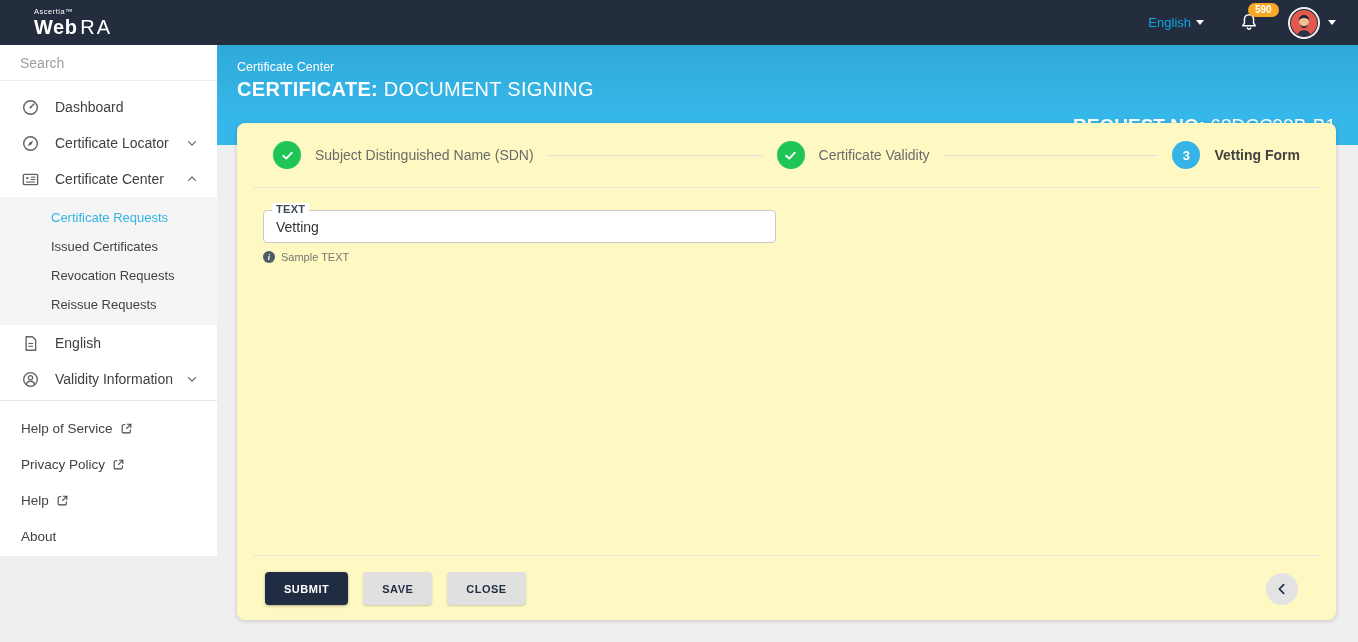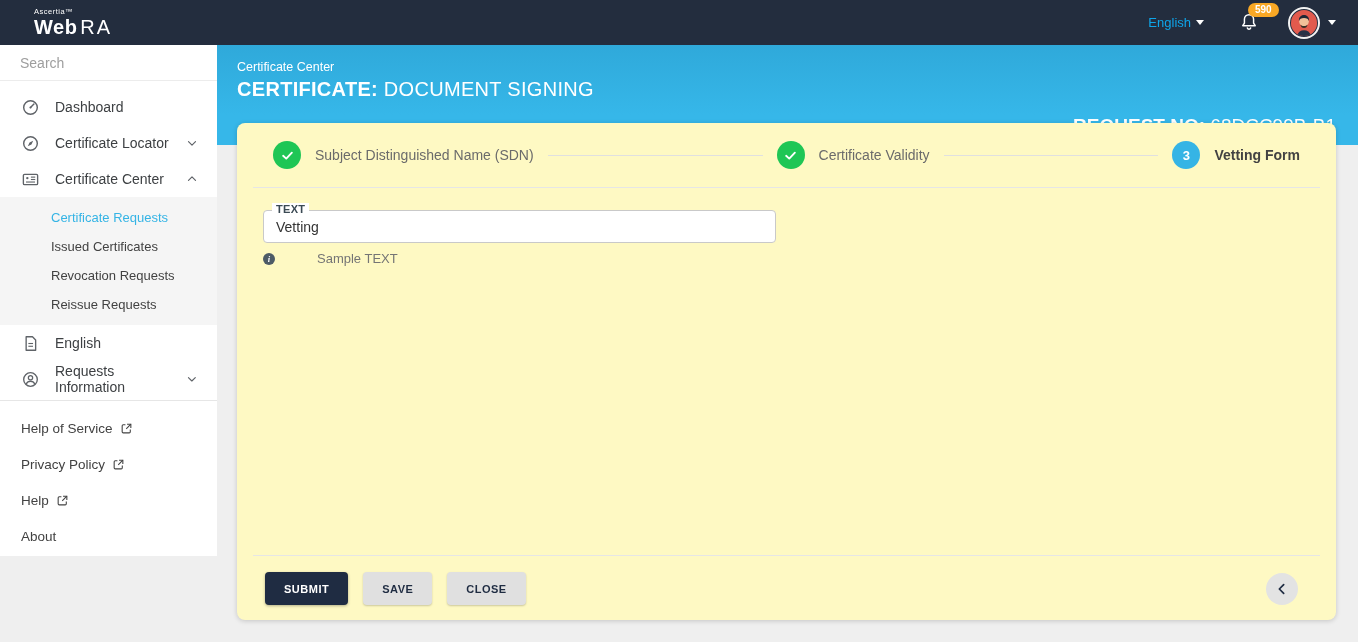--- a/index.html
+++ b/index.html
@@ -73,21 +73,21 @@
   .text-field { position:relative; width:513px; }
   .text-field input { width:100%; height:33px; border:1px solid #c9c9c9; border-radius:4px;
     padding:12px 12px; font-size:14px; color:#333; outline:none;
     font-family:"Liberation Sans", sans-serif; }
   .text-field label { position:absolute; top:-7px; left:9px; background:#fff; padding:0 4px;
     font-size:11px; font-weight:700; color:#3b4a54; letter-spacing:.3px; }
   .helper { display:flex; align-items:center; gap:6px; margin-top:8px; }
   .info-ic { width:12px; height:12px; border-radius:50%; background:#4d5b66; color:#fff;
     font-size:8.5px; font-weight:700; display:flex; align-items:center; justify-content:center;
     font-family:"Liberation Serif", serif; font-style:italic; }
-  .helper-text { font-size:13px; color:#757575;margin-left:36px; }
+  .helper-text { font-size:11px; color:#757575; }
 
   .card-footer { position:absolute; left:0; right:0; bottom:0; }
   .footer-divider { border-top:1px solid #e6e6e6; margin:0 16px; }
   .btn-row { display:flex; align-items:center; padding:16px 38px 15px 28px; gap:15px; }
   .btn { height:33px; border:none; border-radius:4px; font-size:11px; font-weight:700;
     letter-spacing:.5px; padding:0 19px; cursor:pointer;
     font-family:"Liberation Sans", sans-serif; }
   .btn.primary { background:#1f2c42; color:#fff; box-shadow:0 1px 3px rgba(0,0,0,.3); }
   .btn.secondary { background:#e0e0e0; color:#1f2c42; box-shadow:0 1px 2px rgba(0,0,0,.2); }
   .back-btn { margin-left:auto; width:32px; height:32px; border-radius:50%; background:#e3e3e3;
@@ -205,21 +205,21 @@
       </svg>
       <span>English</span>
     </div>
 
     <div class="nav-item">
       <svg class="ic" viewBox="0 0 24 24">
         <circle cx="12" cy="12" r="8.6" fill="none" stroke="currentColor" stroke-width="1.7"></circle>
         <circle cx="12" cy="9.8" r="2.7" fill="none" stroke="currentColor" stroke-width="1.6"></circle>
         <path d="M6.6 17.6c1.2-2.4 3-3.4 5.4-3.4s4.2 1 5.4 3.4" fill="none" stroke="currentColor" stroke-width="1.6"></path>
       </svg>
-      <span>Requests Information</span>
+      <span>Validity Information</span>
       <svg class="chev" viewBox="0 0 24 24">
         <path d="M6 9.5 L12 15.5 L18 9.5" fill="none" stroke="currentColor" stroke-width="2" stroke-linecap="round" stroke-linejoin="round"></path>
       </svg>
     </div>
 
     <div class="nav-item">
       <svg class="ic" viewBox="0 0 24 24">
         <path d="M3.5 9 L12 4 L20.5 9 Z" fill="none" stroke="currentColor" stroke-width="1.6" stroke-linejoin="round"></path>
         <line x1="6" y1="10.5" x2="6" y2="17" stroke="currentColor" stroke-width="1.6"></line>
         <line x1="10" y1="10.5" x2="10" y2="17" stroke="currentColor" stroke-width="1.6"></line>

